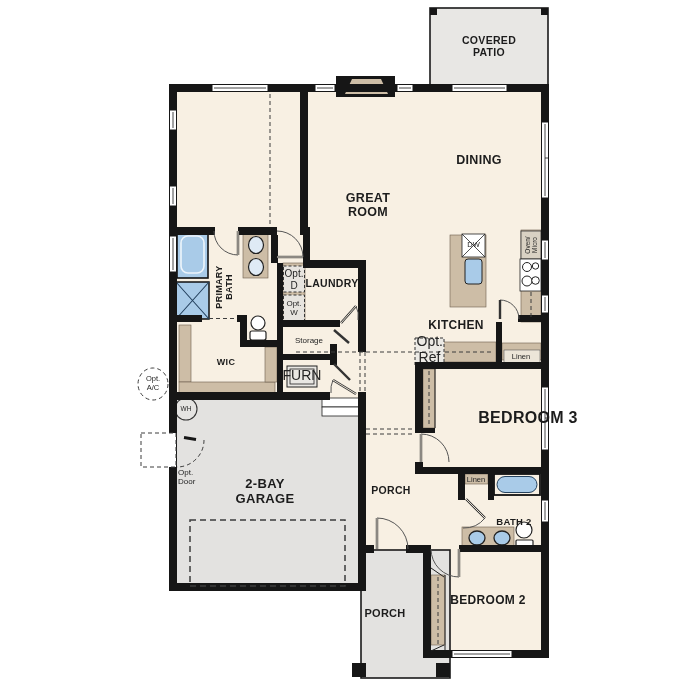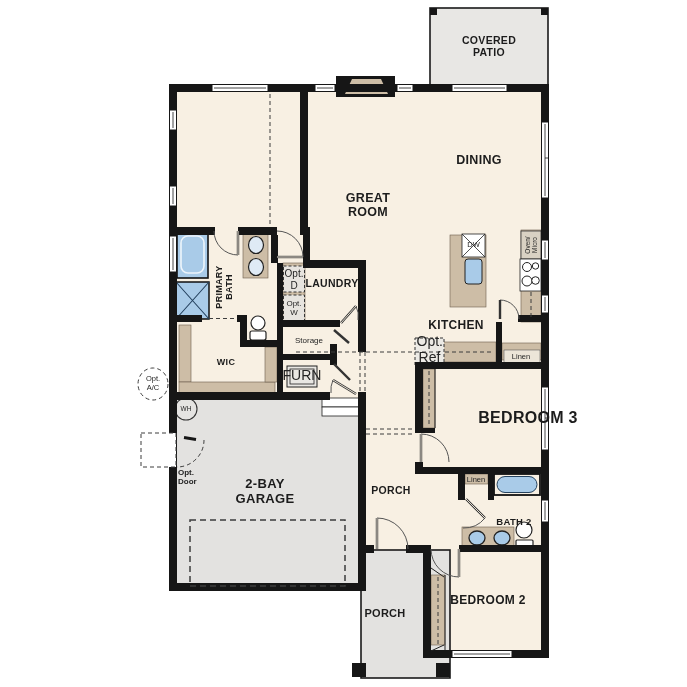--- a/index.html
+++ b/index.html
@@ -5,21 +5,21 @@
   html,body{margin:0;padding:0;background:#ffffff;}
   #stage{position:relative;width:668px;height:687px;background:#ffffff;overflow:hidden;
          font-family:"Liberation Sans",sans-serif;border-radius:10px;}
   #plan-svg{position:absolute;left:0;top:0;}
   .lbl{position:absolute;transform:translate(-50%,-50%);text-align:center;
        font-weight:bold;color:#1c1c1c;line-height:1.12;letter-spacing:.3px;
        font-size:12px;white-space:normal;}
   .nowrap{white-space:nowrap;}
   .rot{transform:translate(-50%,-50%) rotate(-90deg);}
   .feat{font-weight:normal;letter-spacing:0;color:#252525;font-size:7.5px;line-height:1.15;}
-  .leftal{text-align:left;font-weight:bold;}
+  .leftal{text-align:left;}
 </style>
 </head>
 <body>
 
 <div id="stage">
 <svg id="plan-svg" width="687" height="687" viewBox="0 0 687 687">
 
   <g>
     <rect x="169" y="84" width="380" height="314" fill="#f8f0e3"></rect>
     <rect x="358" y="398" width="191" height="154" fill="#f8f0e3"></rect>

